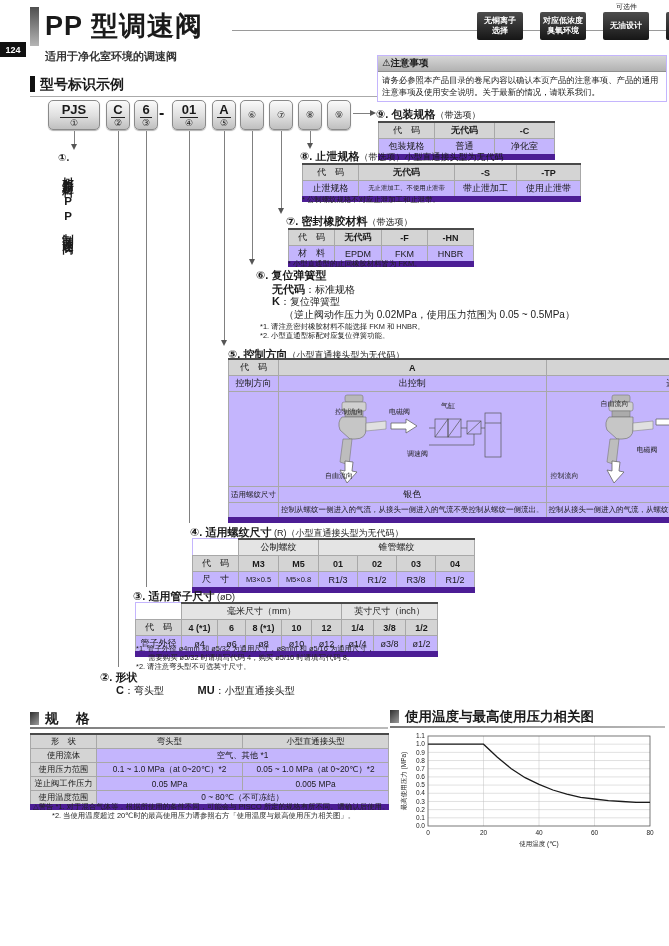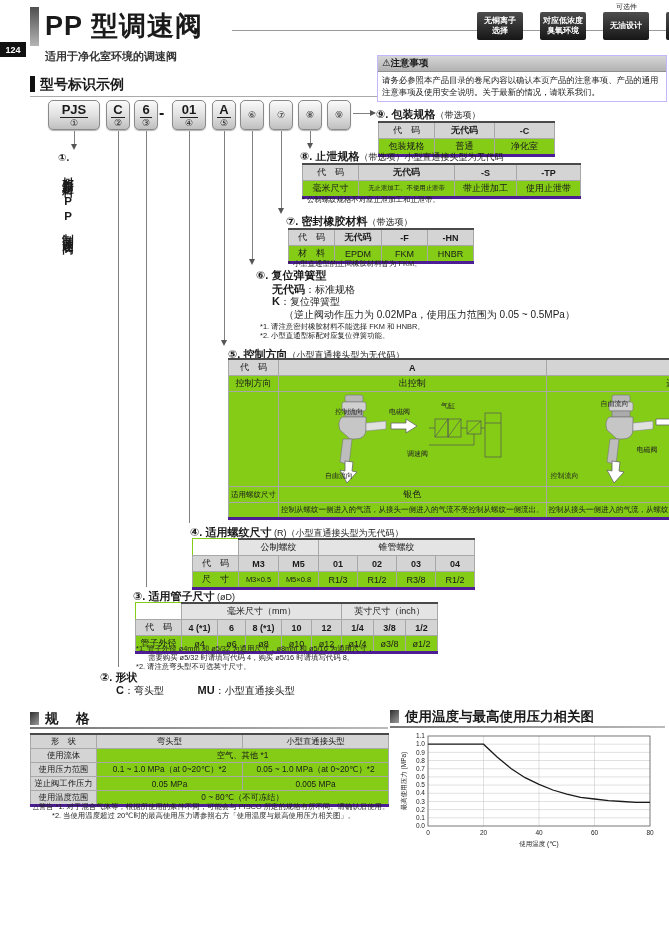--- a/index.html
+++ b/index.html
@@ -50,22 +50,22 @@
 
   
   .stitle{position:absolute;font-size:11px;font-weight:bold;white-space:nowrap;}
   .stitle .note{font-weight:normal;font-size:9px;}
   .btxt{position:absolute;font-size:10px;white-space:nowrap;}
   .btxt b{font-size:11px;}
   .fn{position:absolute;font-size:7.4px;color:#222;white-space:nowrap;}
   .tblwrap{position:absolute;}
 
   
-  .ctab{border-collapse:collapse;table-layout:fixed;font-size:9px;background:#84cc16;
-    border-top:2px solid #4a4a4a;border-bottom:3px solid #4c1d95;}
+  .ctab{border-collapse:collapse;table-layout:fixed;font-size:9px;background:#c4b5fd;
+    border-top:2px solid #4a4a4a;border-bottom:6px solid #4c1d95;}
   .ctab.noTop{border-top:none;}
   .ctab td{border:1px solid #a8a8a8;text-align:center;padding:1px 2px;height:12px;
     overflow:hidden;white-space:nowrap;}
   .ctab .hd{background:#d4d4d4;font-weight:bold;}
   .ctab .lbl{background:#d4d4d4;}
   .ctab .grp{background:#e4e4e4;border-top:2px solid #4a4a4a;}
   .ctab .nob{border:none;background:#fff;}
   .ctab .sm{font-size:6.4px;}
   .ctab .sm2{font-size:7.5px;}
 
@@ -217,21 +217,21 @@
           <col style="width: 64px;">
         </colgroup>
         <tbody>
           <tr>
             <td class="lbl">代　码</td>
             <td class="hd">无代码</td>
             <td class="hd">-S</td>
             <td class="hd">-TP</td>
           </tr>
           <tr>
-            <td>毫米尺寸</td>
+            <td>止泄规格</td>
             <td class="sm">无止泄加工、不使用止泄带</td>
             <td>带止泄加工</td>
             <td>使用止泄带</td>
           </tr>
         </tbody>
       </table>
     </div>
   <div class="fn" style="left:302px;top:195px">* 公制螺纹规格不对应止泄加工和止泄带。</div>
 
   <div class="stitle" style="left:286px;top:214px">

